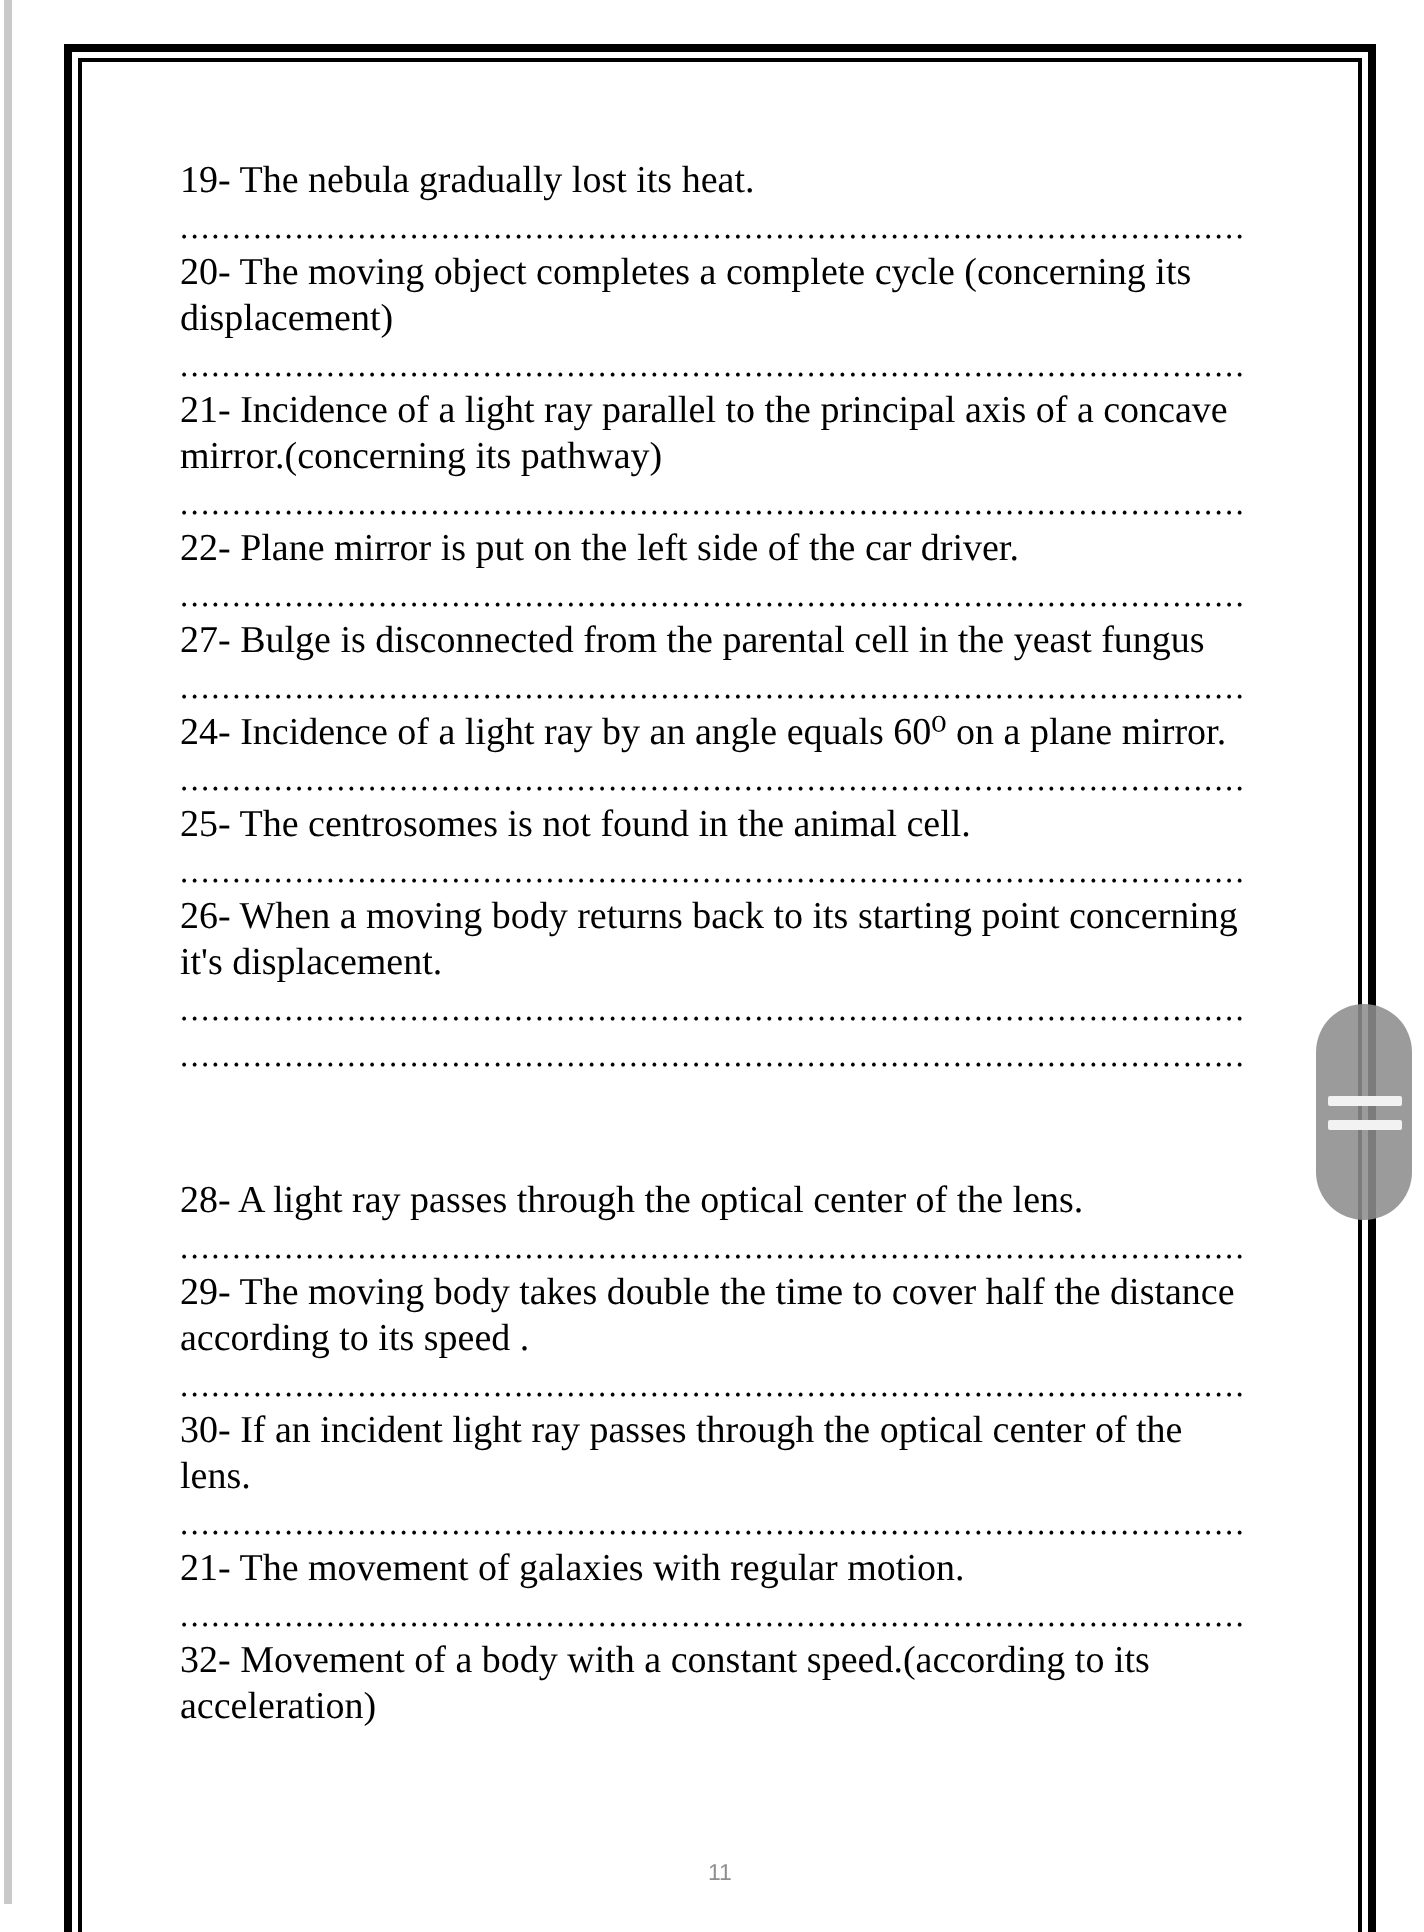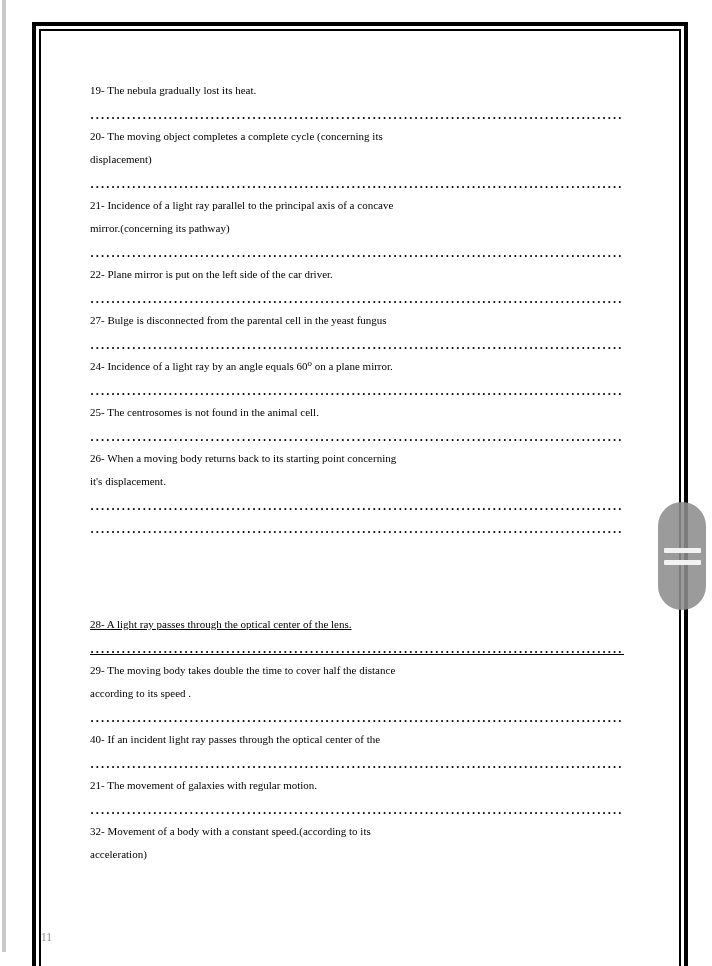--- a/index.html
+++ b/index.html
@@ -27,43 +27,43 @@
   }
   .page-inner {
     position: absolute;
     top: 3px; left: 3px; right: 3px; bottom: 3px;
     border: 2px solid #000;
   }
   .content {
     padding: 48px 0 0 49px;
   }
   .q { margin: 0; }
-  .q.gap-before { margin-top: 74px; text-decoration: underline; }
+  .q.gap-before { margin-top: 50px; }
   .q-line {
     width: 545px;
-    font-size: 11px;
+    font-size: 19px;
     line-height: 23px;
     color: #000;
     white-space: nowrap;
   }
   .dots {
     width: 534px;
     font-size: 16.5px;
     line-height: 23px;
     letter-spacing: 1.1px;
     color: #000;
     white-space: nowrap;
     overflow: hidden;
   }
   .page-num {
     position: absolute;
     left: 0; right: 0;
     top: 900px;
-    text-align: left;
-    font-family: Liberation Serif, serif;
+    text-align: center;
+    font-family: Liberation Sans, sans-serif;
     font-size: 11.5px;
     color: #8e8e8e;
   }
   .scroll-pill {
     position: absolute;
     left: 658px; top: 502px;
     width: 48px; height: 108px;
     border-radius: 24px;
     background: rgba(141, 141, 141, 0.88);
     display: flex;
@@ -130,21 +130,22 @@
         <div class="q gap-before">
           <div class="q-line">28- A light ray passes through the optical center of the lens.</div>
           <div class="dots">  ............................................................................................................</div>
         </div>
         <div class="q">
           <div class="q-line">29- The moving body takes double the time to cover half the distance</div>
           <div class="q-line">according to its speed .</div>
           <div class="dots">..............................................................................................................</div>
         </div>
         <div class="q">
-          <div class="q-line">40- If an incident light ray passes through the optical center of the</div>
+          <div class="q-line">30- If an incident light ray passes through the optical center of the</div>
+          <div class="q-line">lens.</div>
           <div class="dots">..............................................................................................................</div>
         </div>
         <div class="q">
           <div class="q-line">21- The movement of galaxies with regular motion.</div>
           <div class="dots">..............................................................................................................</div>
         </div>
         <div class="q">
           <div class="q-line">32- Movement of a body with a constant speed.(according to its</div>
           <div class="q-line">acceleration)</div>
         </div>

